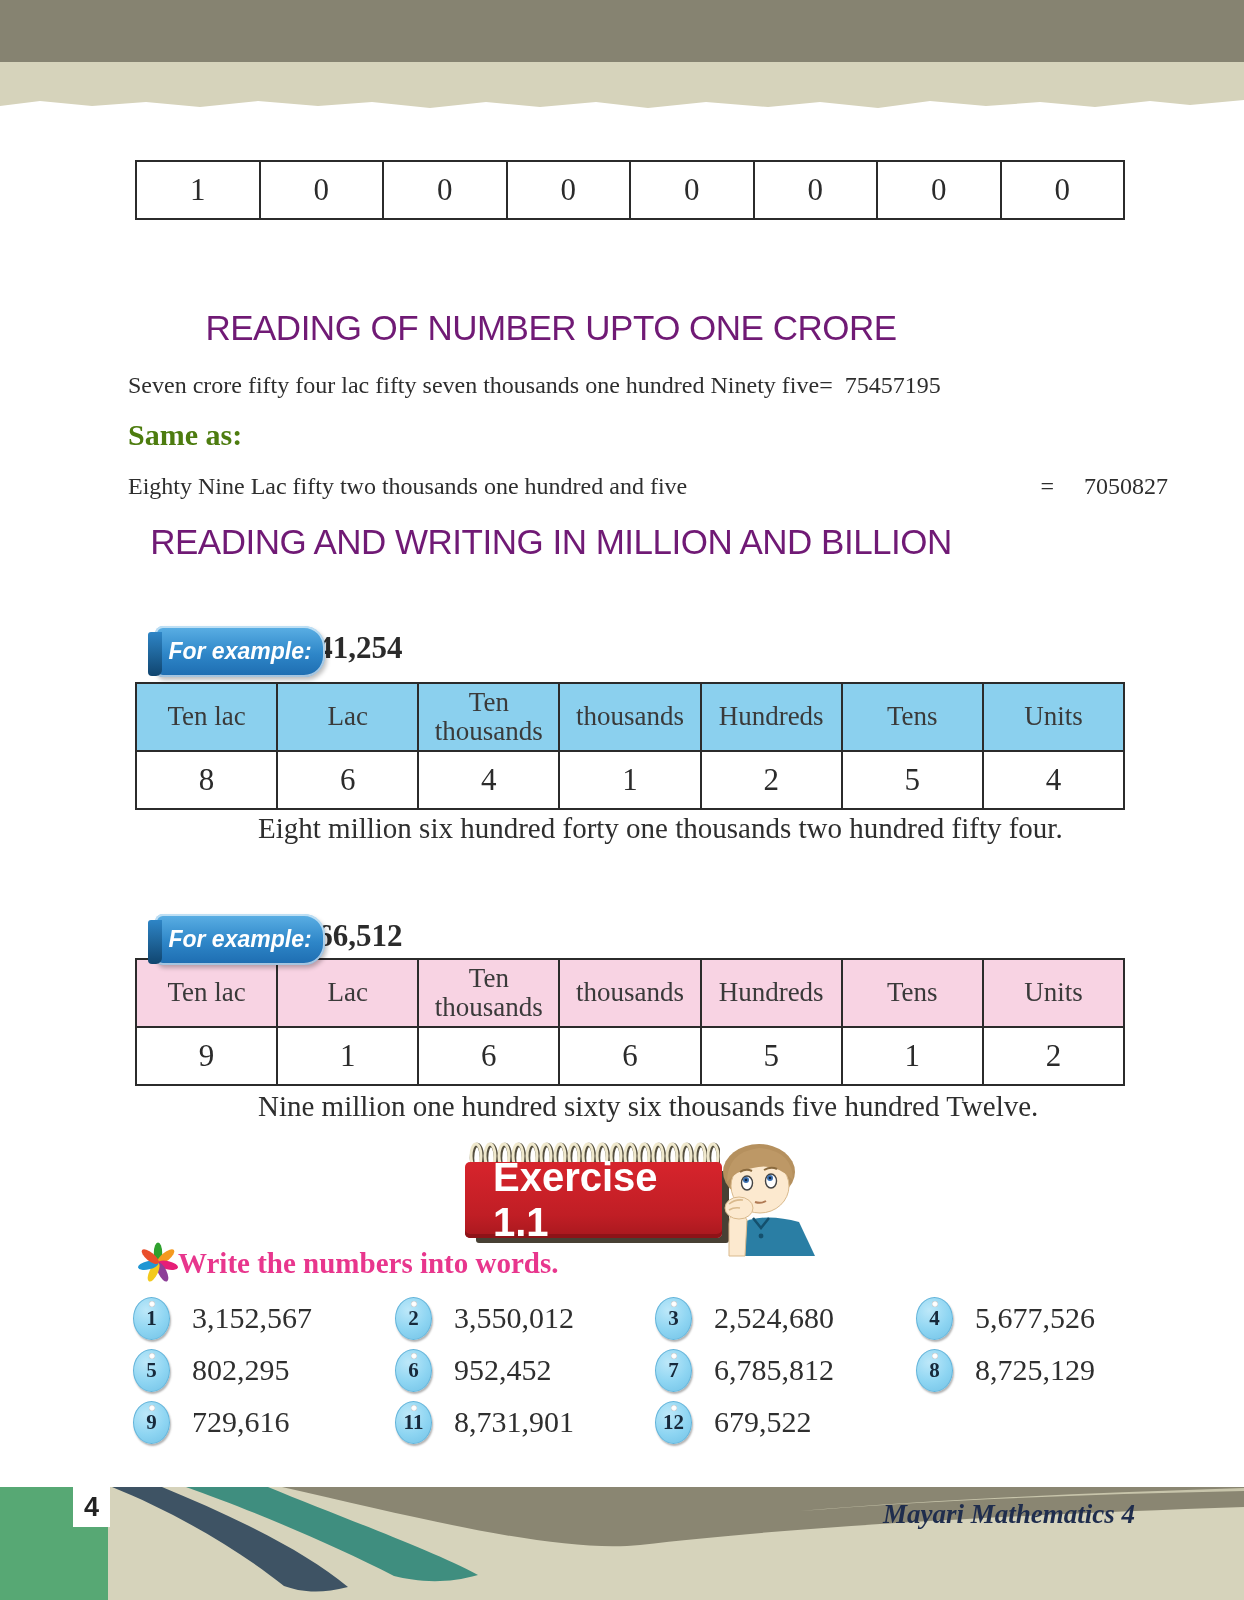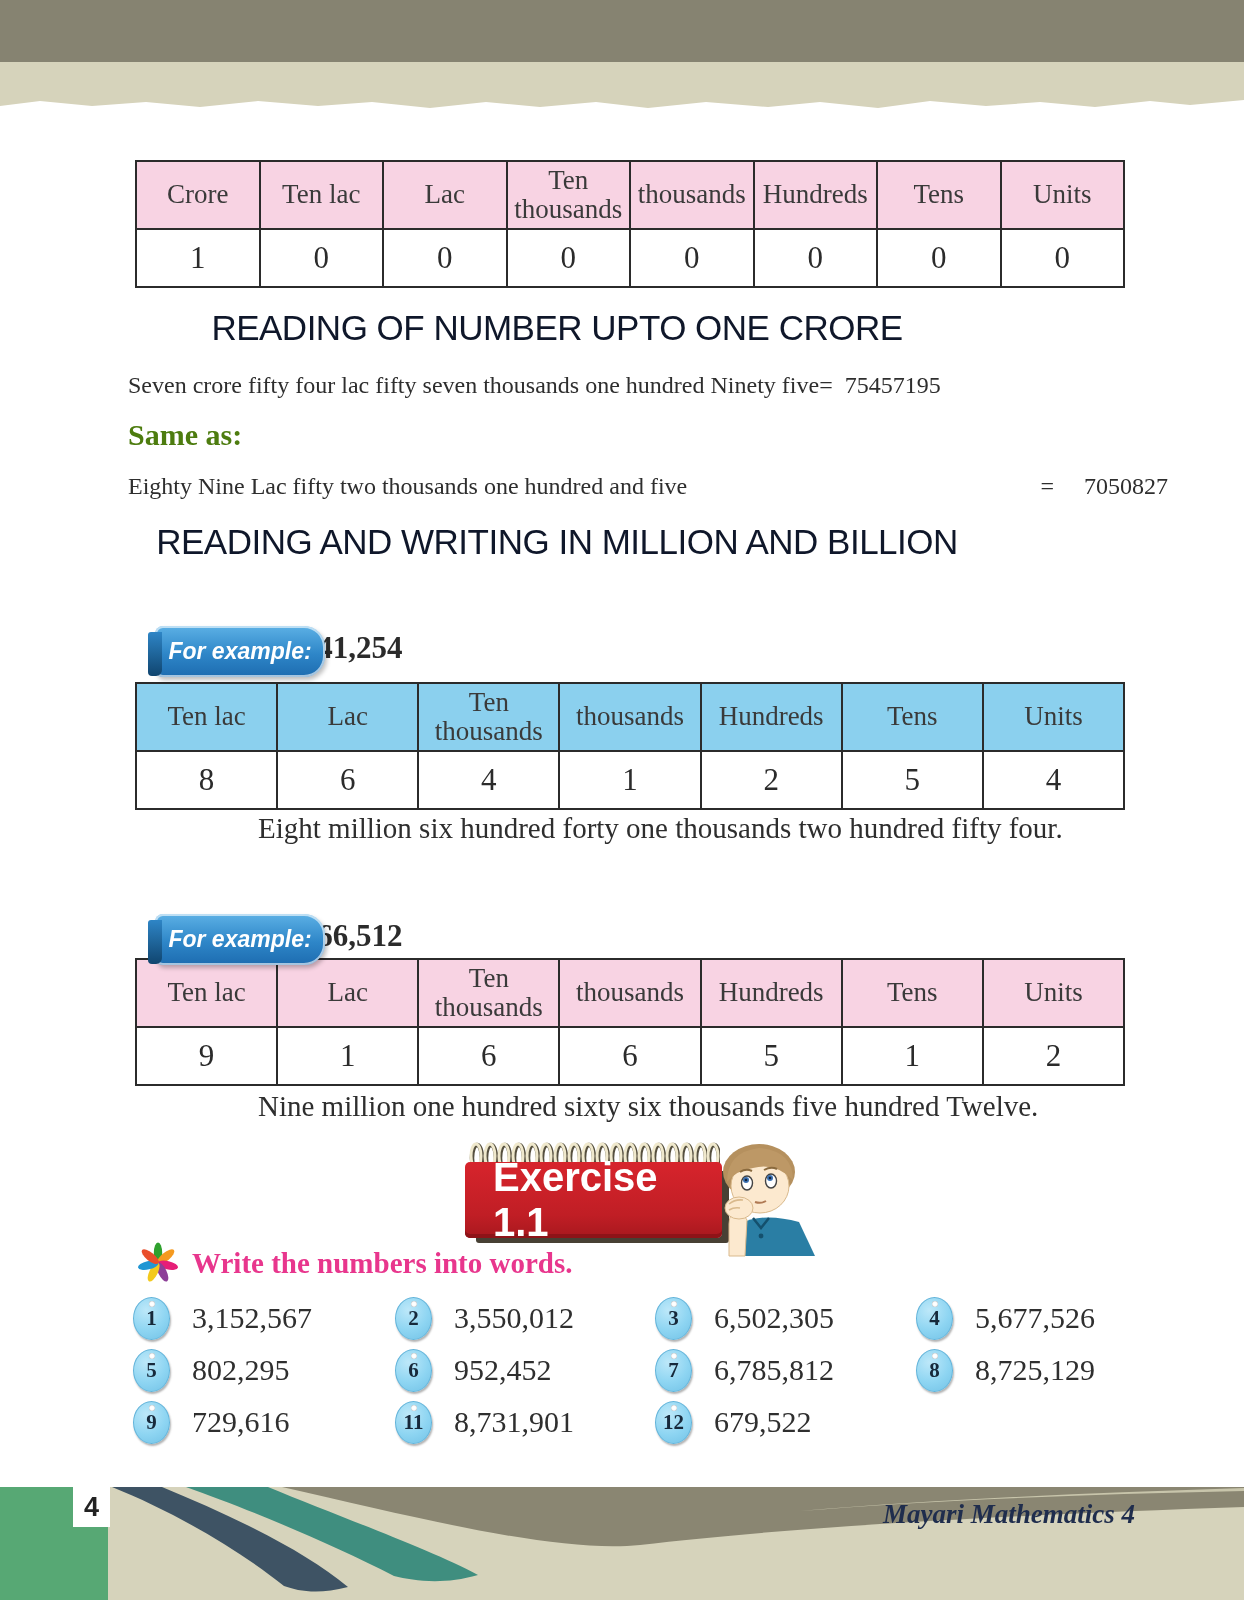--- a/index.html
+++ b/index.html
@@ -14,23 +14,23 @@
   .band-beige { position:absolute; left:0; top:62px; width:1244px; height:52px; }
   
   .pv-table { position:absolute; left:135px; width:990px; border-collapse:collapse; table-layout:fixed; }
   .pv-table th, .pv-table td { border:2px solid #2b2b2b; text-align:center; vertical-align:middle; }
   .pv-table th { font-weight:normal; font-size:27px; line-height:1.08; height:68px; color:#3a3a3a; padding:2px; }
   .pv-table td { font-size:31px; height:58px; background:#fff; color:#2b2b2b; }
   .pv-table.pink th { background:#f8d3e3; }
   .pv-table.blue th { background:#8bd0ee; }
   
   .sec-heading {
-    position:absolute; left:7px; width:1100px; text-align:center;
+    position:absolute; left:1px; width:1100px; text-align:center;
     font-family:"Liberation Sans", sans-serif; font-weight:normal;
-    font-size:35px; letter-spacing:-0.5px; color:#0f172a;
+    font-size:35px; letter-spacing:-0.5px; color:#701a75;
   }
   .body-line { position:absolute; left:128px; width:1040px; font-size:24px; white-space:nowrap; }
   .body-line .num { margin-left:12px; }
   .body-line.split { display:flex; justify-content:space-between;margin-top:7px; }
   .eq-group { display:flex; gap:30px; }
   .same-as { position:absolute; left:128px; font-size:30px; font-weight:bold; color:#4d7c0f; }
   .example-value { position:absolute; left:253px; font-size:31px; font-weight:bold; color:#2b2b2b; }
   .table-caption { position:absolute; left:258px; width:880px; font-size:29px; color:#2e2e2e; }
   
   .fx-badge {
@@ -50,21 +50,21 @@
   .ex-banner {
     position:absolute; left:465px; top:1162px; width:257px; height:76px;
     background:linear-gradient(180deg,#d7242c 0%,#c01e25 70%,#a8181e 100%);
     border-radius:5px; box-shadow:9px 7px 0 -2px #474034, inset 0 -4px 0 #8e1318;
     display:flex; align-items:center; justify-content:center;
     color:#fff; font-family:"Liberation Sans", sans-serif; font-weight:bold; font-size:40px;padding-left:28px;
   }
   .spiral { position:absolute; left:468px; top:1139px; }
   .boy { position:absolute; left:703px; top:1138px; }
   
-  .instruction { position:absolute; left:138px; top:1242px; display:flex; align-items:center; gap:14px; }
+  .instruction { position:absolute; left:138px; top:1242px; display:flex; align-items:center; }
   .instruction .text { font-size:29px; font-weight:bold; color:#e8368d; }
   .problems {
     position:absolute; left:133px; top:1292px; width:1020px;
     display:grid; grid-template-columns:262px 260px 261px 1fr; grid-auto-rows:52px; align-items:center;
   }
   .problem { display:flex; align-items:center; gap:22px; }
   .tag {
     position:relative; width:37px; height:43px; border-radius:50%;
     background:radial-gradient(circle at 35% 30%, #bde8f9 0%, #8ed5f2 55%, #72c2e6 100%);
     border:1px solid #63b4da; box-shadow:1px 2px 2px rgba(0,0,0,.3);
@@ -95,30 +95,20 @@
 
   <div class="band-olive"></div>
   <div class="band-beige">
     <svg width="1244" height="52" viewBox="0 0 1244 52">
       <path fill="#d6d3bb" d="M0,0 H1244 V38 L1190,43 L1150,39 L1095,45 L1040,40 L986,44 L930,39 L878,46 L820,40 L768,45 L706,40 L648,46 L596,40 L540,45 L486,40 L430,46 L372,40 L318,44 L258,39 L200,45 L146,40 L92,44 L40,39 L0,44 Z"></path>
     </svg>
   </div>
 
   <table class="pv-table pink" style="top:160px">
     <tbody>
-        <tr>
-      <th>Crore</th>
-      <th>Ten lac</th>
-      <th>Lac</th>
-      <th>Ten thousands</th>
-      <th>thousands</th>
-      <th>Hundreds</th>
-      <th>Tens</th>
-      <th>Units</th>
-    </tr>
     <tr>
       <td>1</td>
       <td>0</td>
       <td>0</td>
       <td>0</td>
       <td>0</td>
       <td>0</td>
       <td>0</td>
       <td>0</td>
     </tr>
@@ -290,21 +280,21 @@
     <div class="problem">
       <span class="tag">1</span>
       <span class="value">3,152,567</span>
     </div>
     <div class="problem">
       <span class="tag">2</span>
       <span class="value">3,550,012</span>
     </div>
     <div class="problem">
       <span class="tag">3</span>
-      <span class="value">6,502,305</span>
+      <span class="value">2,524,680</span>
     </div>
     <div class="problem">
       <span class="tag">4</span>
       <span class="value">5,677,526</span>
     </div>
     <div class="problem">
       <span class="tag">5</span>
       <span class="value">802,295</span>
     </div>
     <div class="problem">

